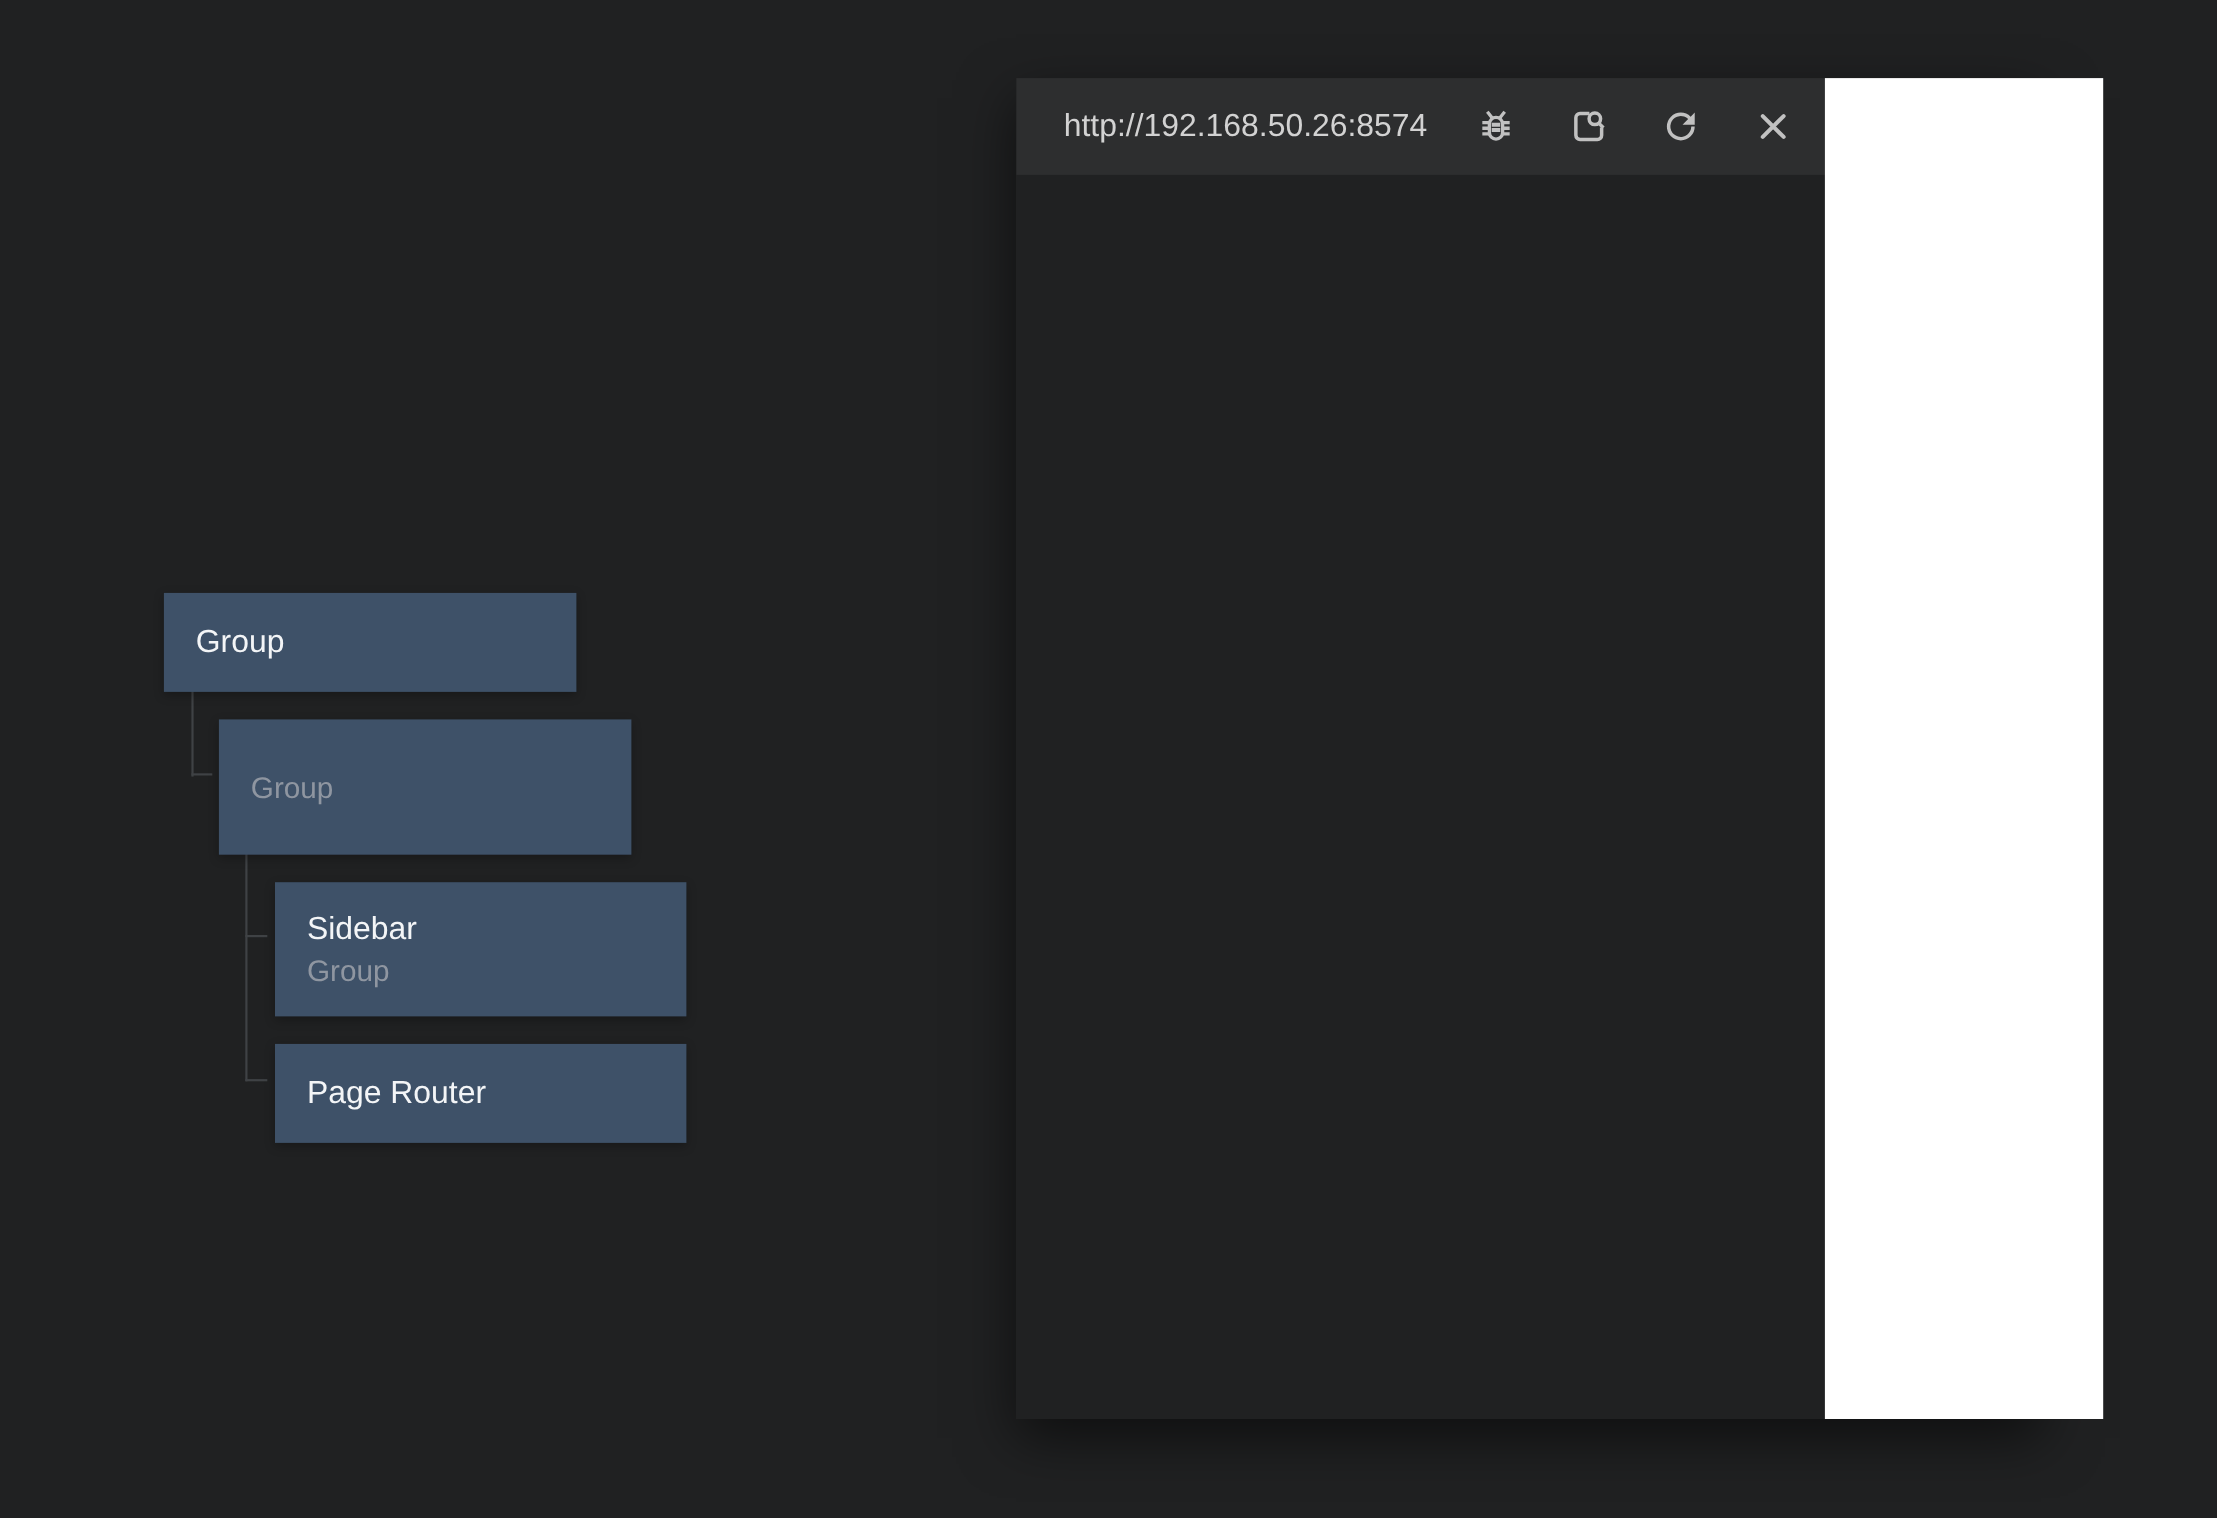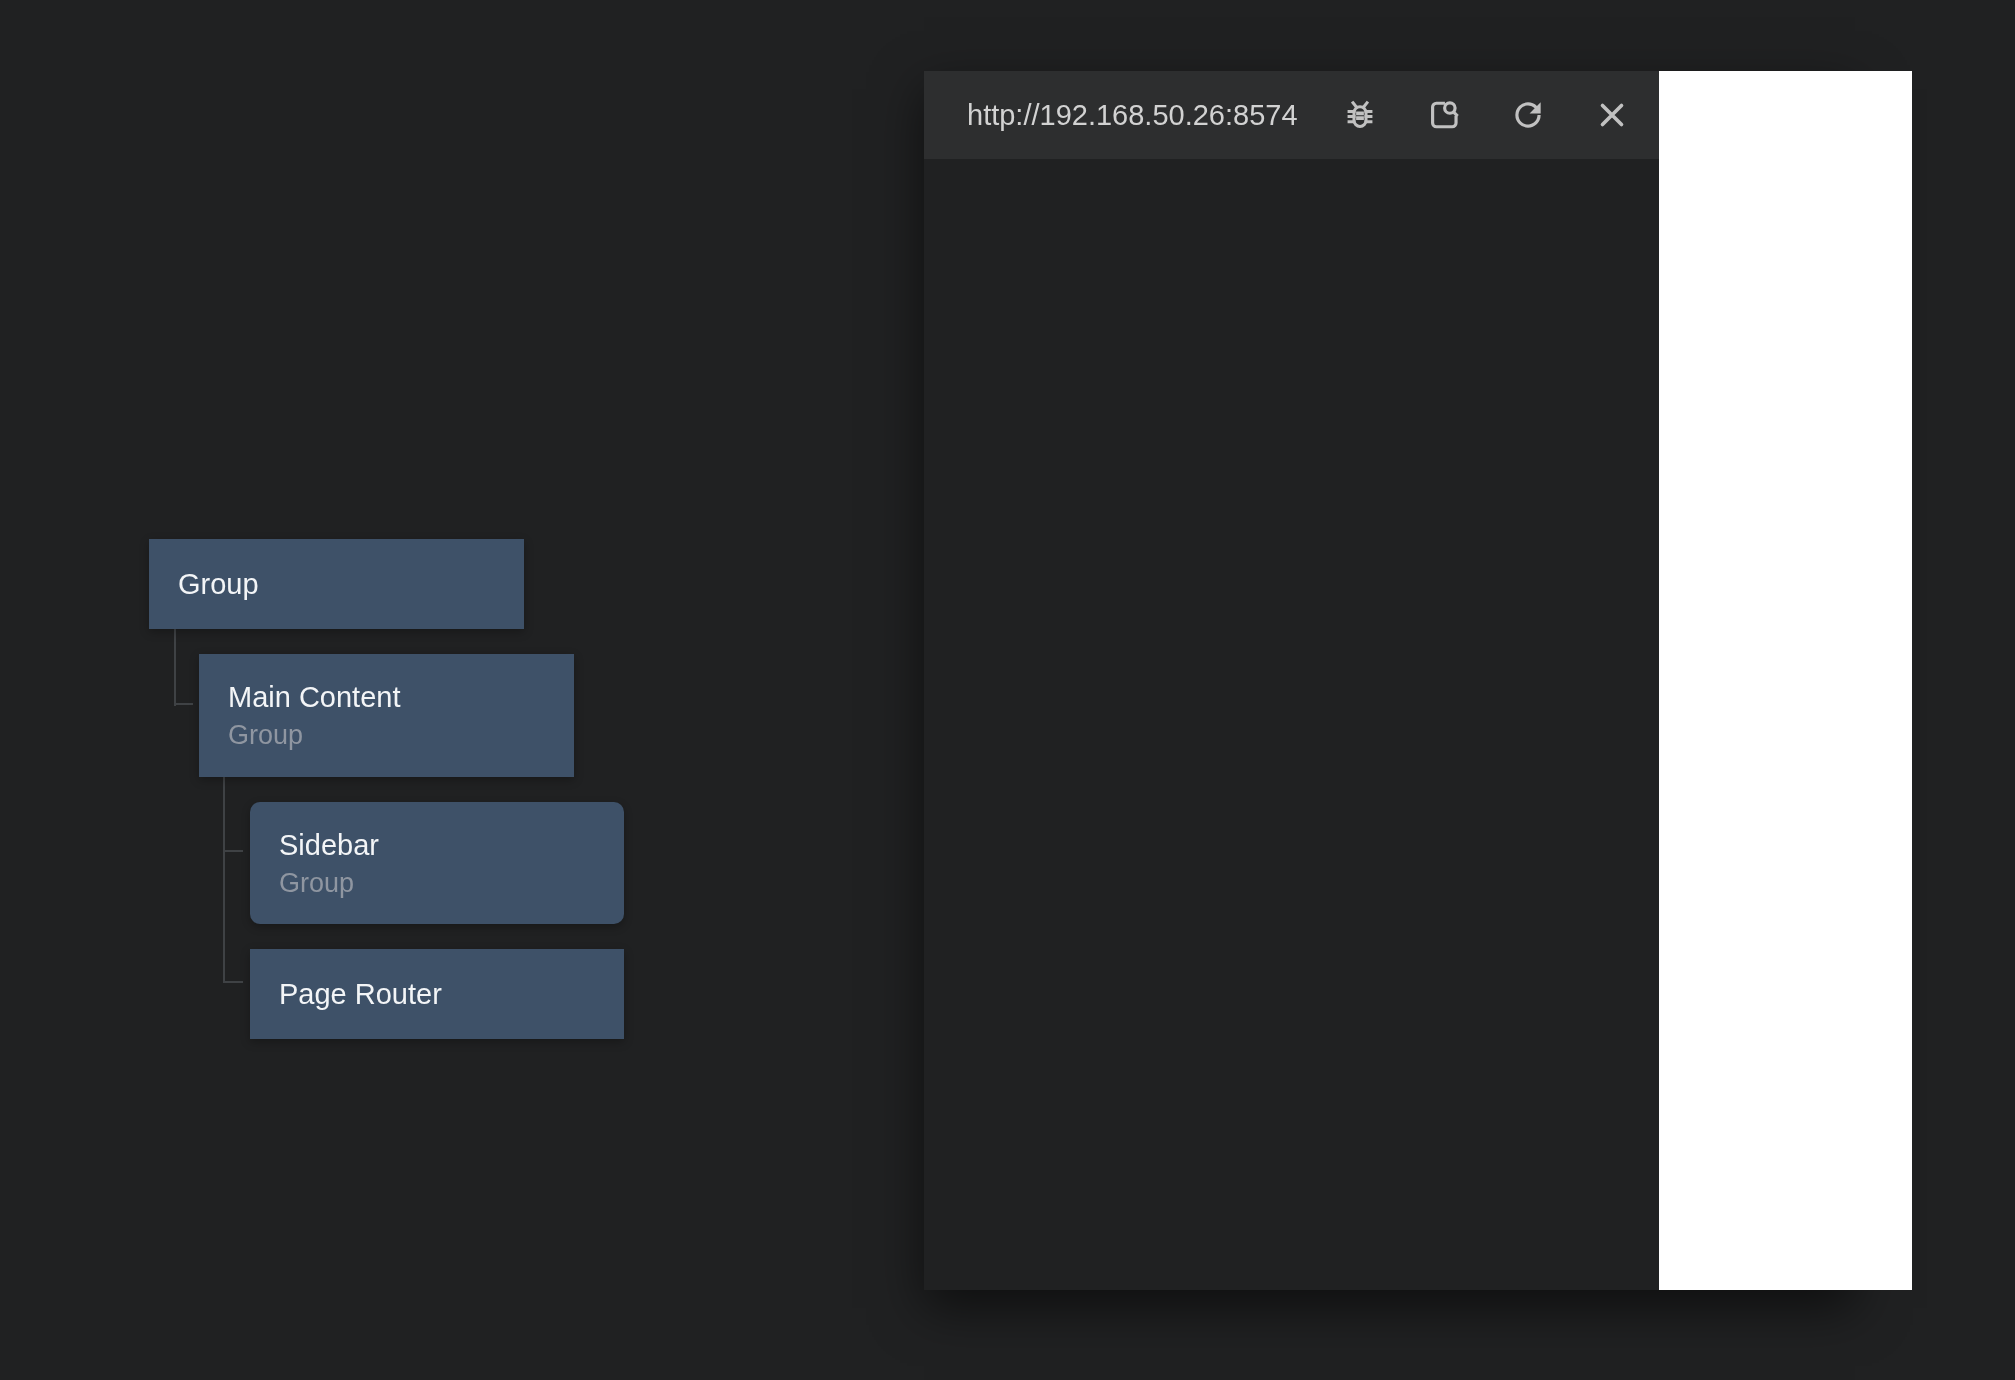--- a/index.html
+++ b/index.html
@@ -15,21 +15,21 @@
     display:flex; flex-direction:column; justify-content:center;
     padding-left:29px; box-shadow:0 3px 9px rgba(0,0,0,0.28);
     cursor:pointer;
     margin-top:11px;
   }
   .tnode .title    { color:#f3f5f7; font-size:29px; line-height:39px; white-space:nowrap; }
   .tnode .subtitle { color:#8f96a1; font-size:27px; line-height:36px; white-space:nowrap; }
 
   .node-group        { left:149px; top:528px; width:375px; height:90px; }
   .node-main-content { left:199px; top:643px; width:375px; height:123px; }
-  .node-sidebar      { left:250px; top:791px; width:374px; height:122px;border-radius:10px; }
+  .node-sidebar      { left:250px; top:791px; width:374px; height:122px; }
   .node-page-router  { left:250px; top:938px; width:374px; height:90px; }
 
   .connector { position:absolute; background:#3f4245; }
   .cA-v  { left:174px; top:618px; width:2px;  height:88px; }
   .cA-h  { left:174px; top:703px; width:19px; height:2px;  }
   .cB-v  { left:223px; top:766px; width:2px;  height:217px; }
   .cB-h1 { left:223px; top:850px; width:20px; height:2px;  }
   .cB-h2 { left:223px; top:981px; width:20px; height:2px;  }
 
   
@@ -69,21 +69,20 @@
     <div class="connector cA-h"></div>
     <div class="connector cB-v"></div>
     <div class="connector cB-h1"></div>
     <div class="connector cB-h2"></div>
 
     <div class="tnode node-group">
       <div class="title">Group</div>
     </div>
 
     <div class="tnode node-main-content">
-      <div class="title">Main Content</div>
       <div class="subtitle">Group</div>
     </div>
 
     <div class="tnode node-sidebar">
       <div class="title">Sidebar</div>
       <div class="subtitle">Group</div>
     </div>
 
     <div class="tnode node-page-router">
       <div class="title">Page Router</div>

